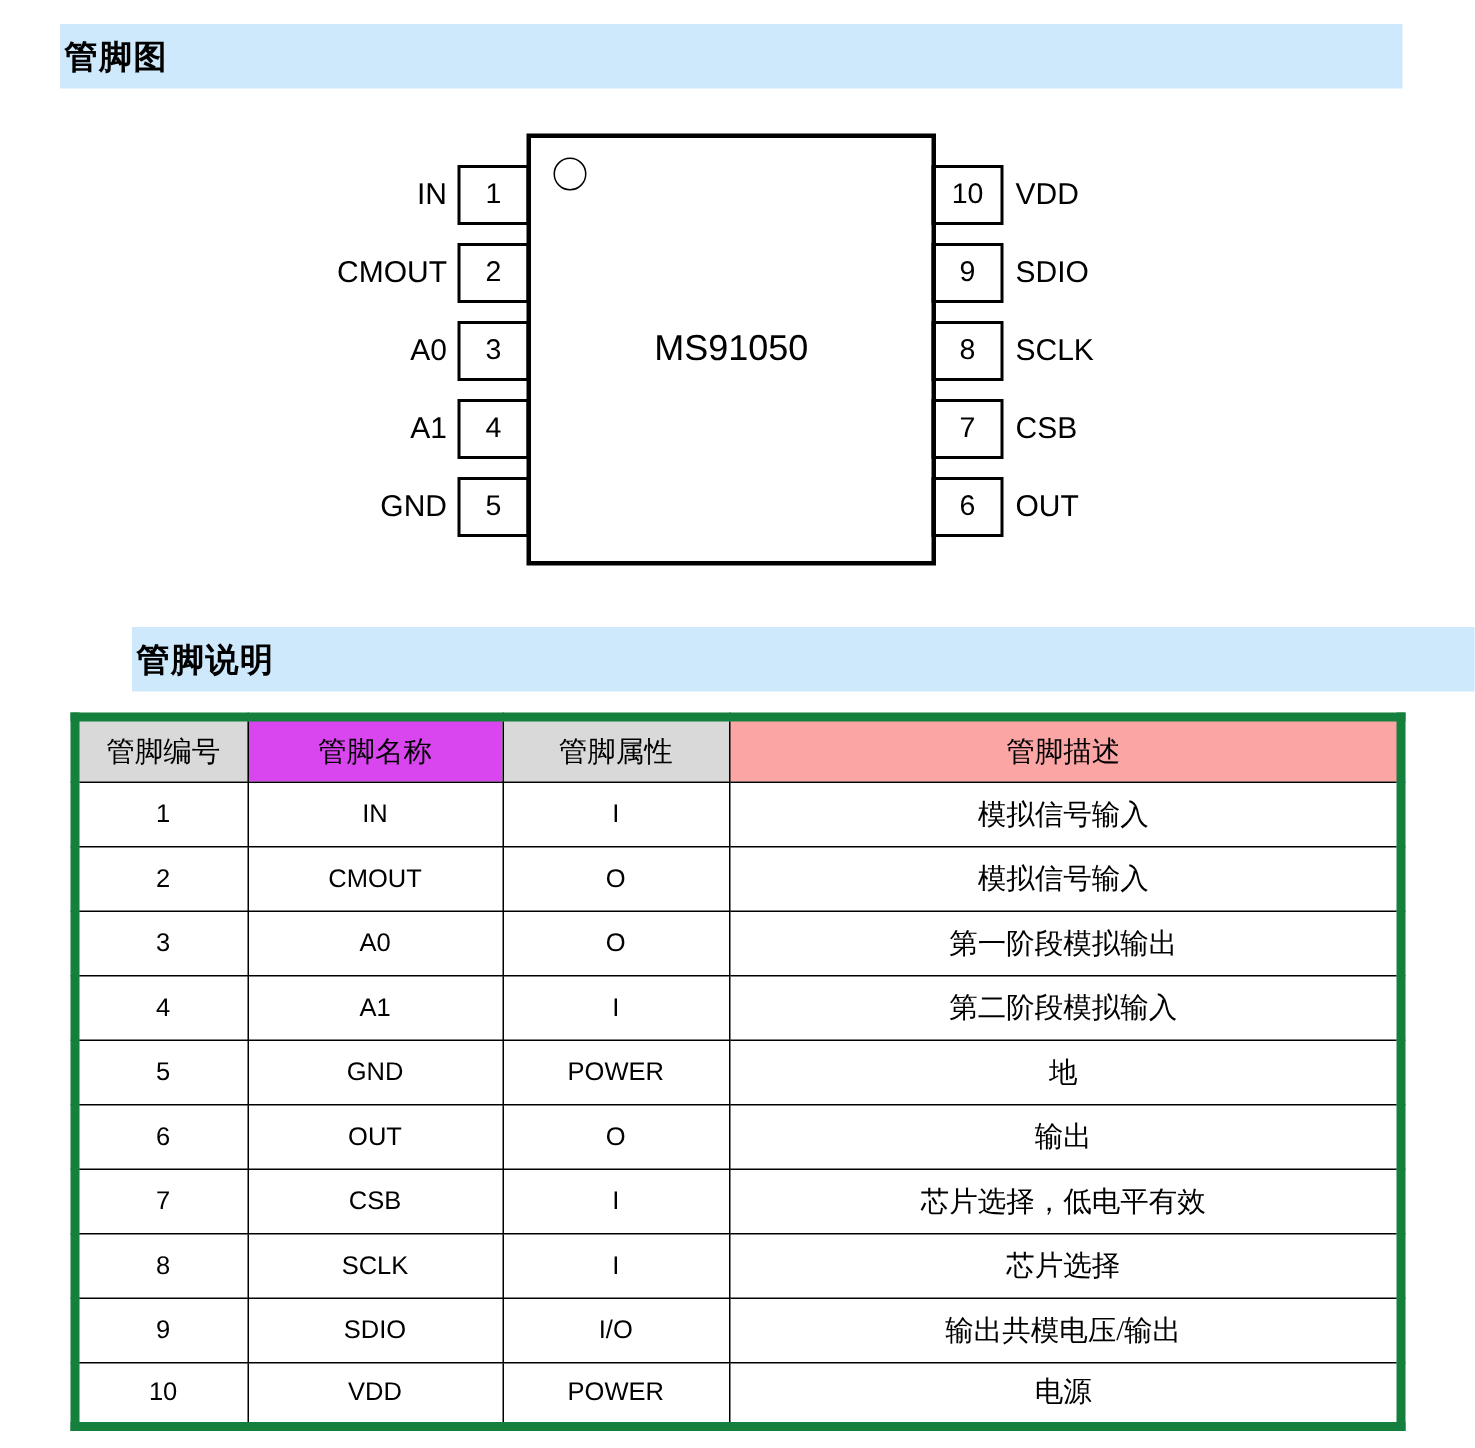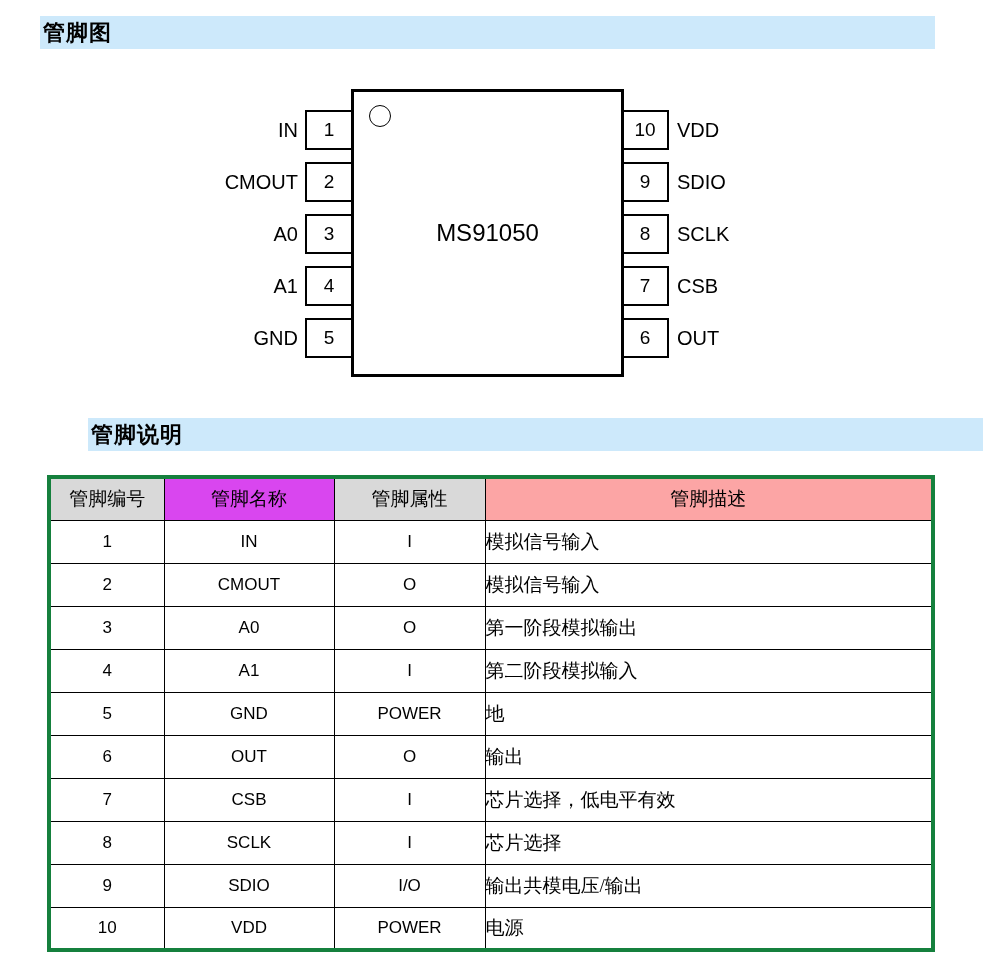--- a/index.html
+++ b/index.html
@@ -1,20 +1,20 @@
 <!DOCTYPE html>
 <html><head>
 <meta charset="utf-8">
 <style>
   html,body{margin:0;padding:0;background:#ffffff;}
   body{width:983px;height:965px;position:relative;overflow:hidden;
        font-family:"Liberation Serif",serif;color:#000;}
 
   
-  .band{position:absolute;left:40px;width:895px;height:33px;
+  .band{position:absolute;left:40px;width:895px;height:43px;
         background:#cde9fb;display:flex;align-items:center;}
   .band span{font-family:"Liberation Serif",serif;font-weight:bold;
              font-size:22px;padding-left:3px;letter-spacing:1px;}
 
   
   .chip-body{position:absolute;left:351px;top:89px;width:273px;height:288px;
              border:3px solid #000;box-sizing:border-box;background:#fff;}
   .chip-dot{position:absolute;left:369px;top:105px;width:22px;height:22px;
             border:1.5px solid #000;border-radius:50%;box-sizing:border-box;}
   .chip-name{position:absolute;left:351px;top:89px;width:273px;height:288px;
@@ -25,29 +25,29 @@
           font-family:"Liberation Sans",sans-serif;font-size:19px;background:transparent;}
   .pinbox.lft{left:305px;}
   .pinbox.rgt{left:621px;}
   .pinlabel{position:absolute;width:200px;height:40px;line-height:40px;
             font-family:"Liberation Sans",sans-serif;font-size:20px;}
   .pinlabel.lft{left:98px;text-align:right;}
   .pinlabel.rgt{left:677px;text-align:left;}
 
   
   table.pintable{position:absolute;left:47px;top:475px;border-collapse:collapse;
-                 table-layout:fixed;border:4px solid #15803d;}
+                 table-layout:fixed;border:6px solid #15803d;}
   table.pintable th,table.pintable td{border:1px solid #000;height:43px;
                  box-sizing:border-box;padding:0;}
   table.pintable th{background:#d9d9d9;font-family:"Liberation Serif",serif;
                  font-size:19px;font-weight:400;text-align:center;}
   td.cnum,td.cname,td.cattr{font-family:"Liberation Sans",sans-serif;
                  font-size:17px;text-align:center;}
   td.cdesc{font-family:"Liberation Serif",serif;font-size:19px;
-                 text-align:left;padding-left:8px;}
+                 text-align:center;padding-left:8px;}
 </style>
 </head>
 <body>
 
 <div class="band" style="top: 16px; background: rgb(205, 233, 251);">
   <span>管脚图</span>
 </div>
 
 <div class="chip-body"></div>
 <div class="chip-dot"></div>

